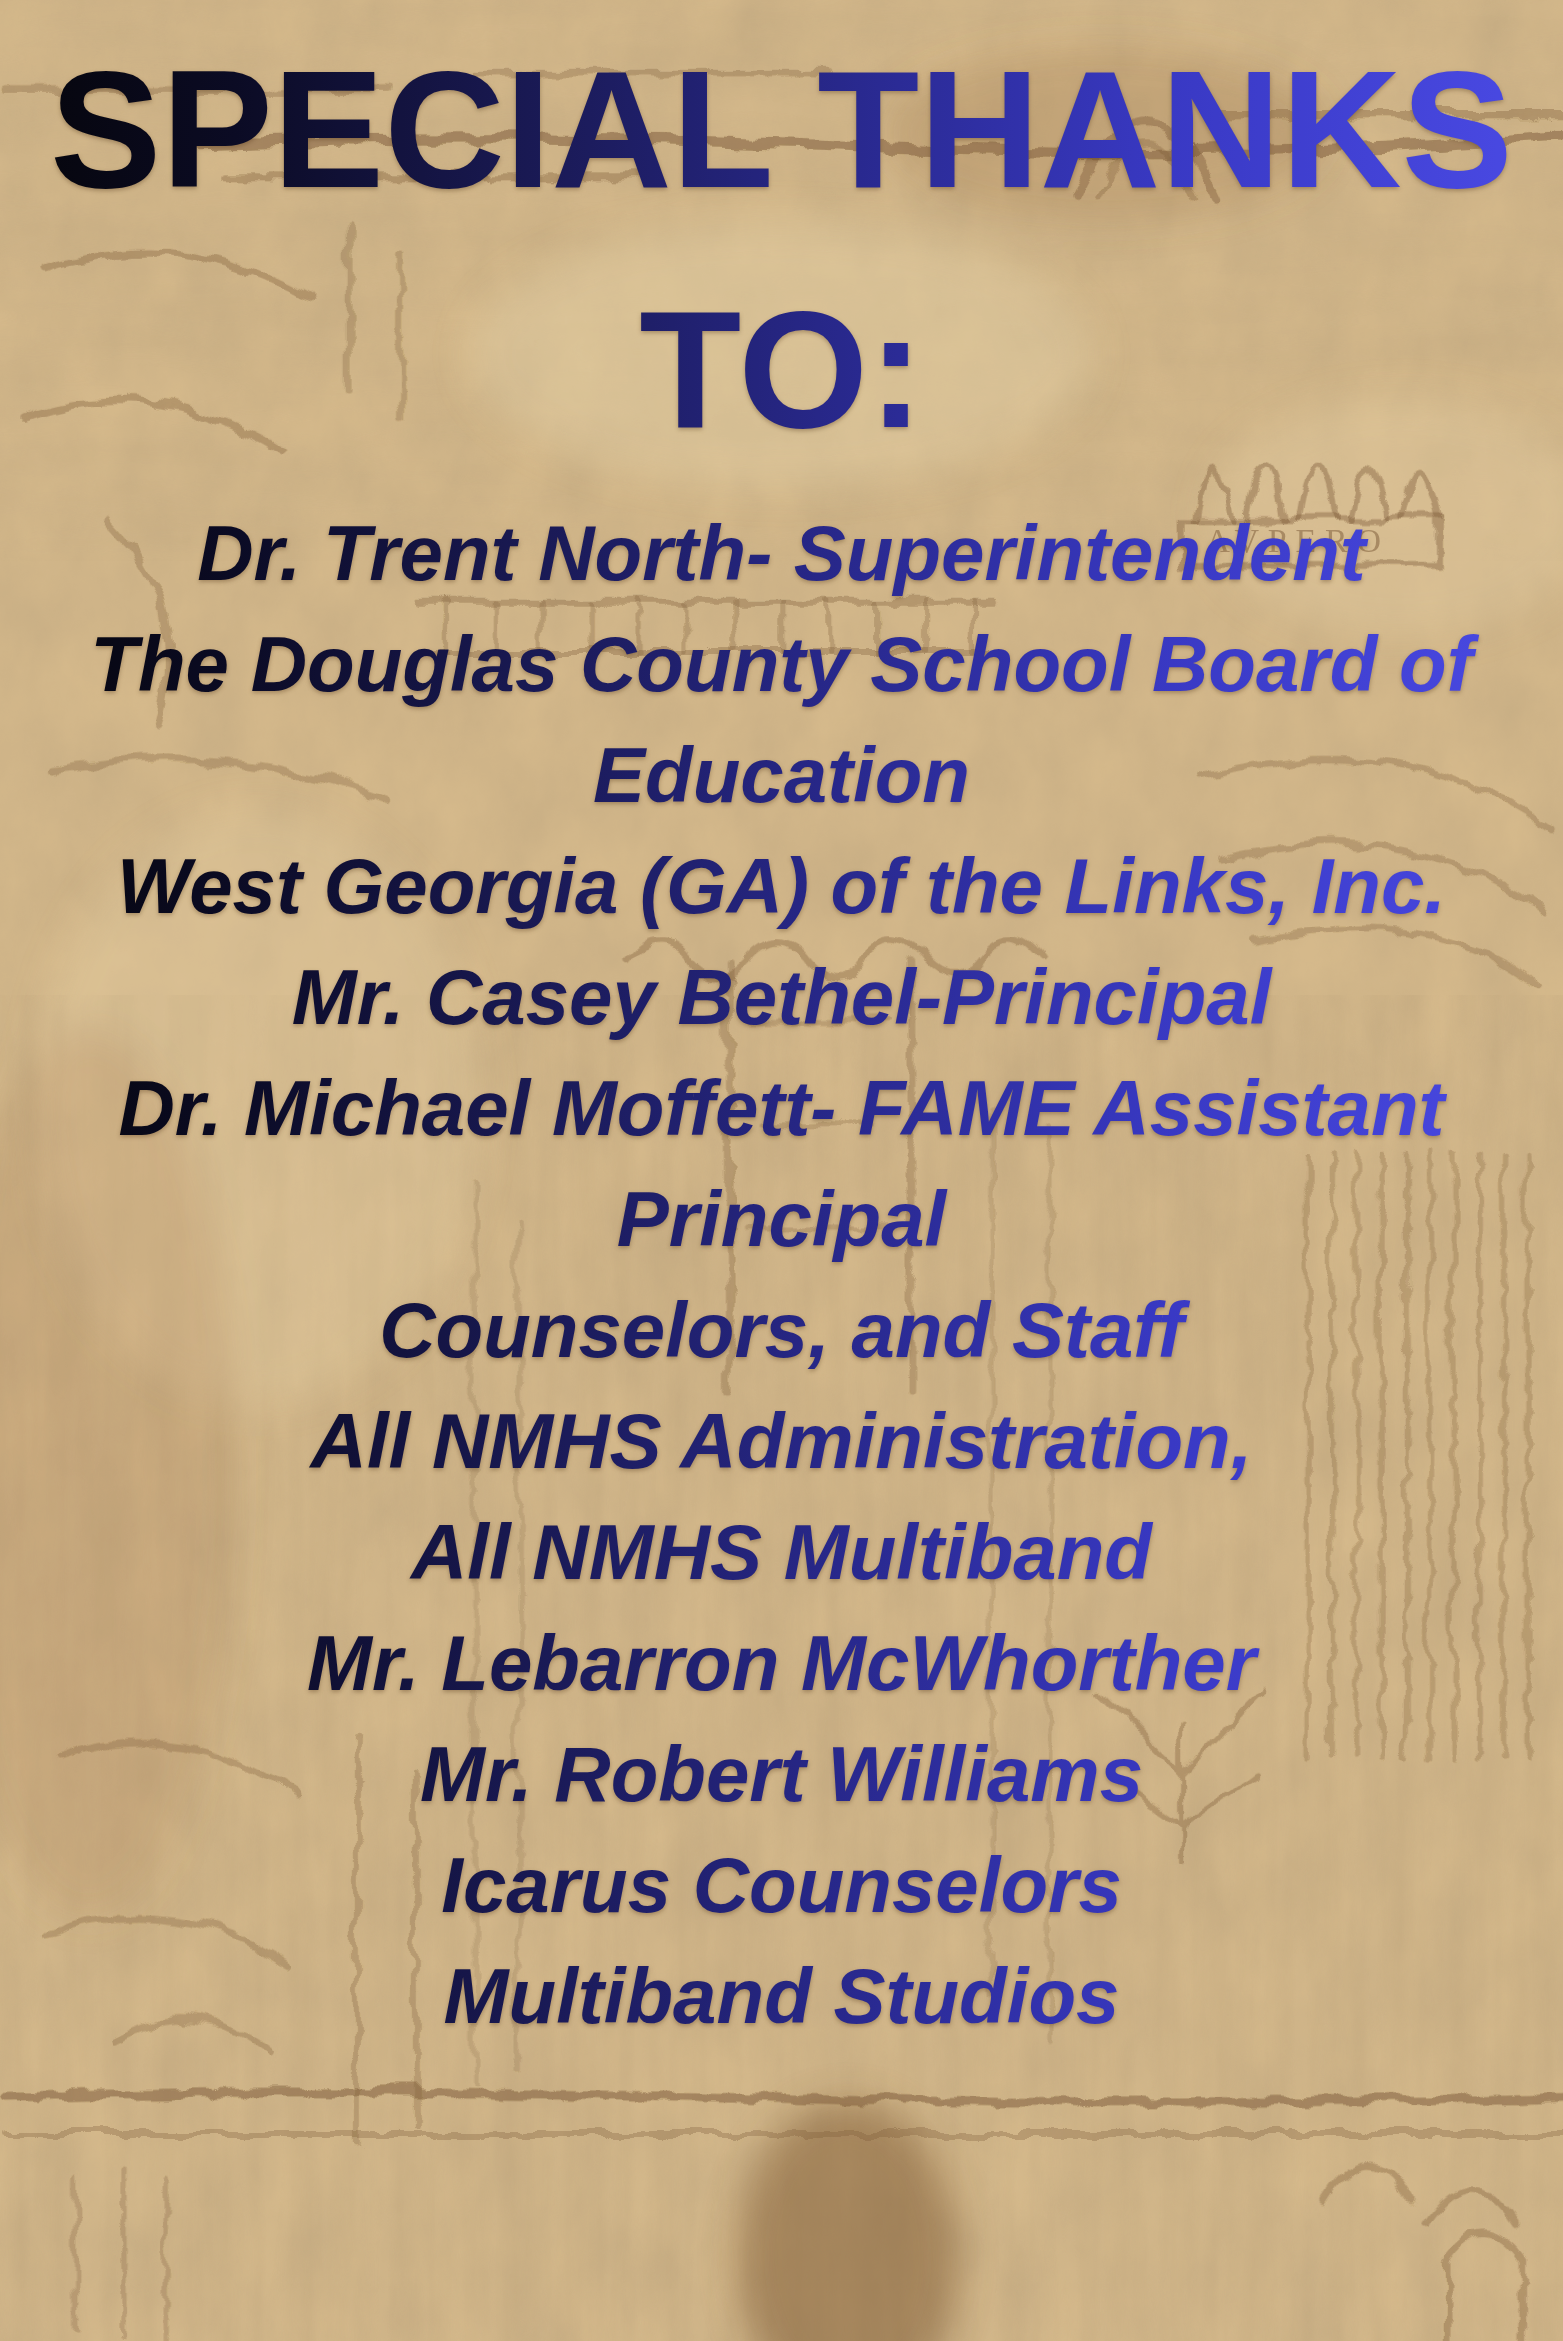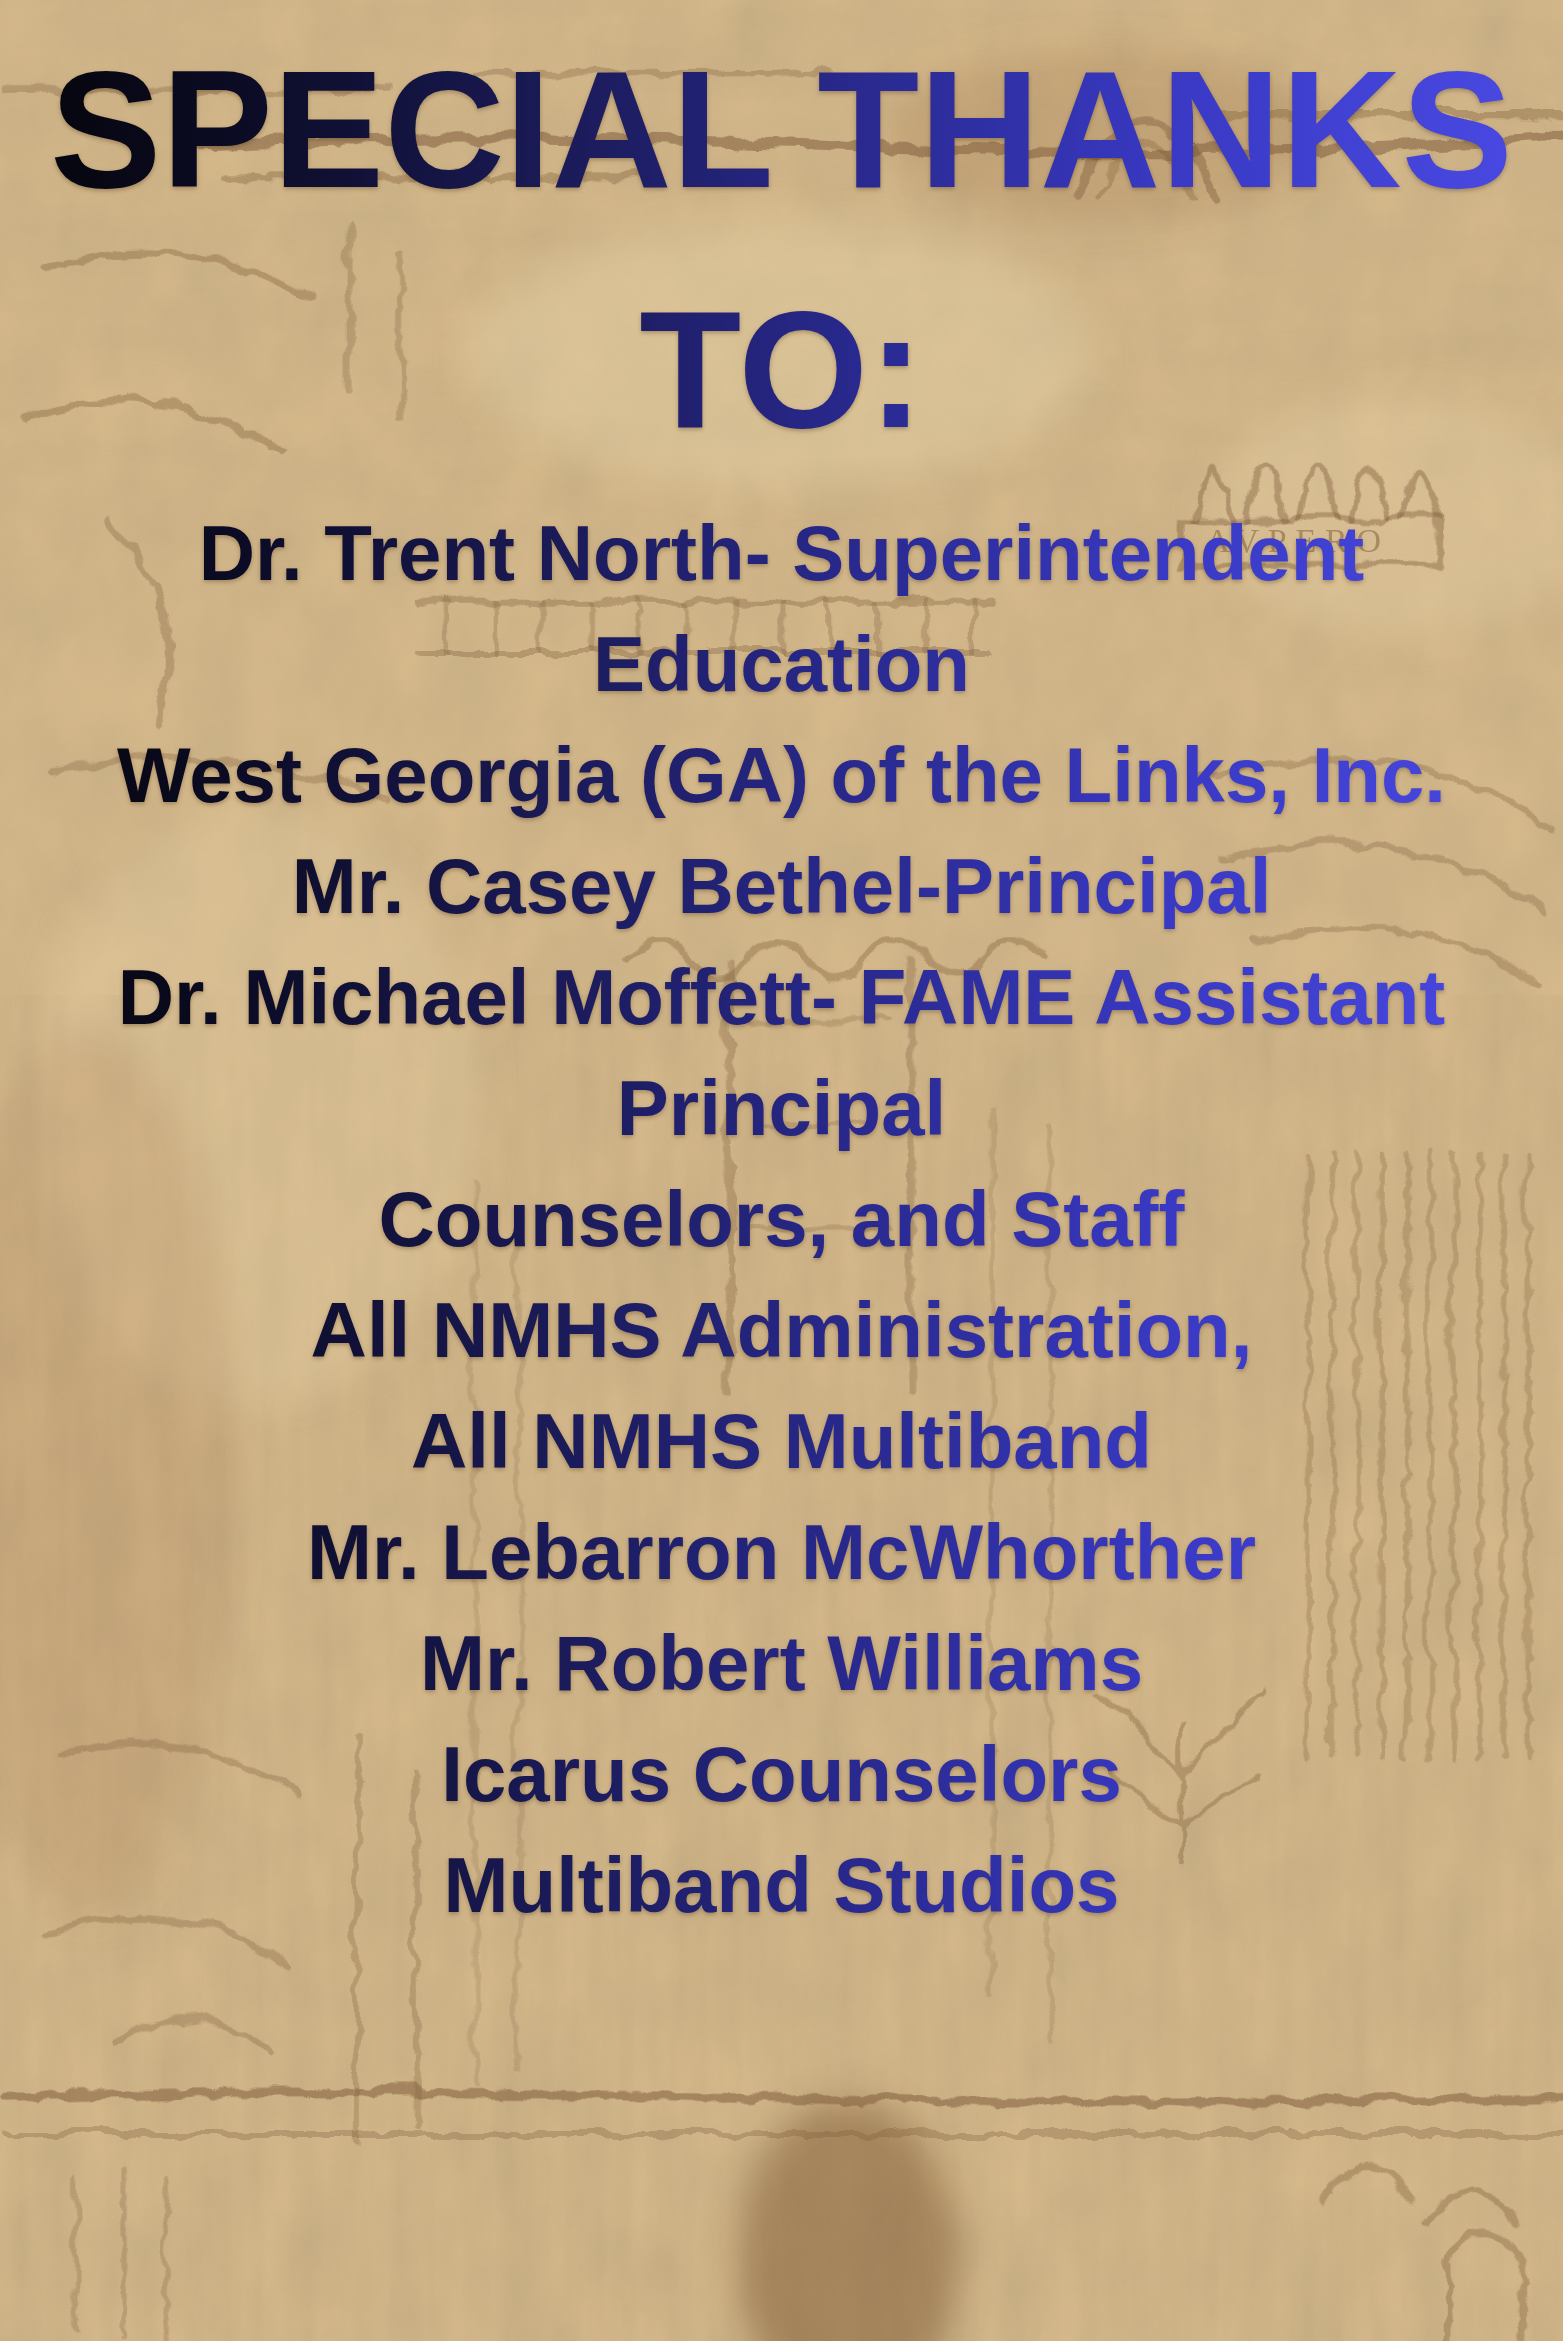--- a/index.html
+++ b/index.html
@@ -21,21 +21,21 @@
     -webkit-background-clip: text;
     background-clip: text;
     color: transparent;
     filter: drop-shadow(0 2.9px 2.2px rgba(88,58,26,0.38));
   }
   .title {
     margin: 0; padding-top: 8.8px;
     font-size: 167px; line-height: 240px;
   }
   .title-line { display: block; white-space: nowrap; }
-  .thanks { margin-top: 9.6px; font-size: 78px; line-height: 111px; }
+  .thanks { margin-top: 9.6px; font-size: 78px; line-height: 111px; font-style: italic; }
   .thanks-line { white-space: nowrap; }
 </style>
 </head>
 <body>
 
 <svg class="bg-svg" viewBox="0 0 2120 3176" preserveAspectRatio="none" xmlns="http://www.w3.org/2000/svg" aria-hidden="true">
   <defs>
     <filter id="grain1" x="0" y="0" width="100%" height="100%">
       <feTurbulence type="fractalNoise" baseFrequency="0.012 0.008" numOctaves="5" seed="9"></feTurbulence>
       <feColorMatrix type="matrix" values="0 0 0 0 0.47  0 0 0 0 0.35  0 0 0 0 0.20  0.8 0.4 0 0 -0.28"></feColorMatrix>
@@ -115,20 +115,21 @@
   <ellipse cx="1150" cy="3060" rx="150" ry="210" fill="#7d5830" opacity="0.5" filter="url(#soft)"></ellipse>
 </svg>
 
 <div class="content">
   <h1 class="title gradient-text">
     <span class="title-line">SPECIAL THANKS</span>
     <span class="title-line">TO:</span>
   </h1>
   <div class="thanks gradient-text">
       <div class="thanks-line">Dr. Trent North- Superintendent</div>
+      <div class="thanks-line">The Douglas County School Board of</div>
       <div class="thanks-line">Education</div>
       <div class="thanks-line">West Georgia (GA) of the Links, Inc.</div>
       <div class="thanks-line">Mr. Casey Bethel-Principal</div>
       <div class="thanks-line">Dr. Michael Moffett- FAME Assistant</div>
       <div class="thanks-line">Principal</div>
       <div class="thanks-line">Counselors, and Staff</div>
       <div class="thanks-line">All NMHS Administration,</div>
       <div class="thanks-line">All NMHS Multiband</div>
       <div class="thanks-line">Mr. Lebarron McWhorther</div>
       <div class="thanks-line">Mr. Robert Williams</div>

